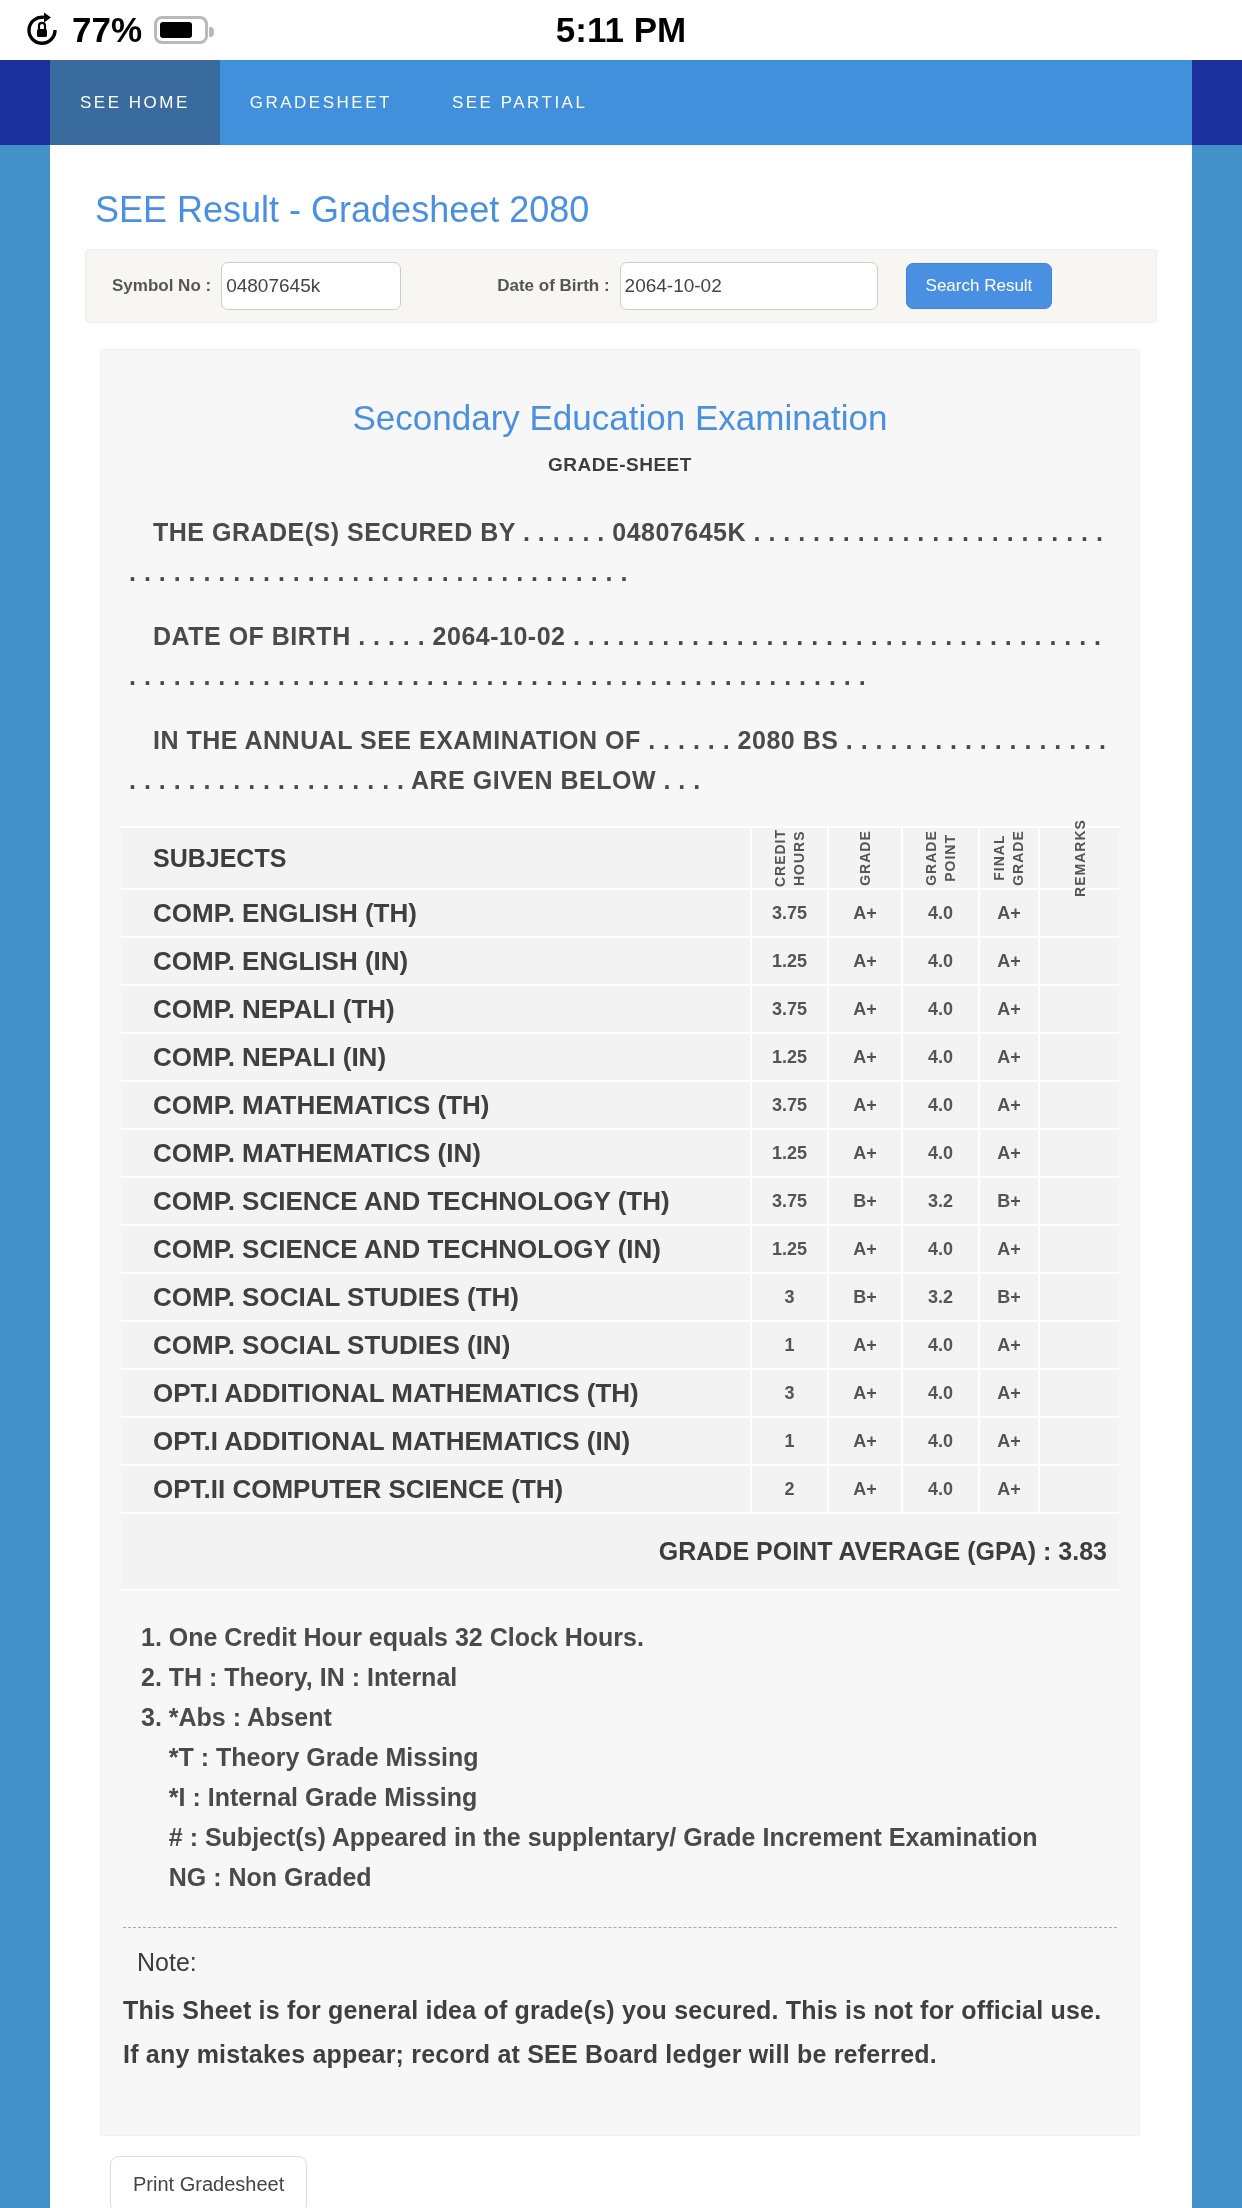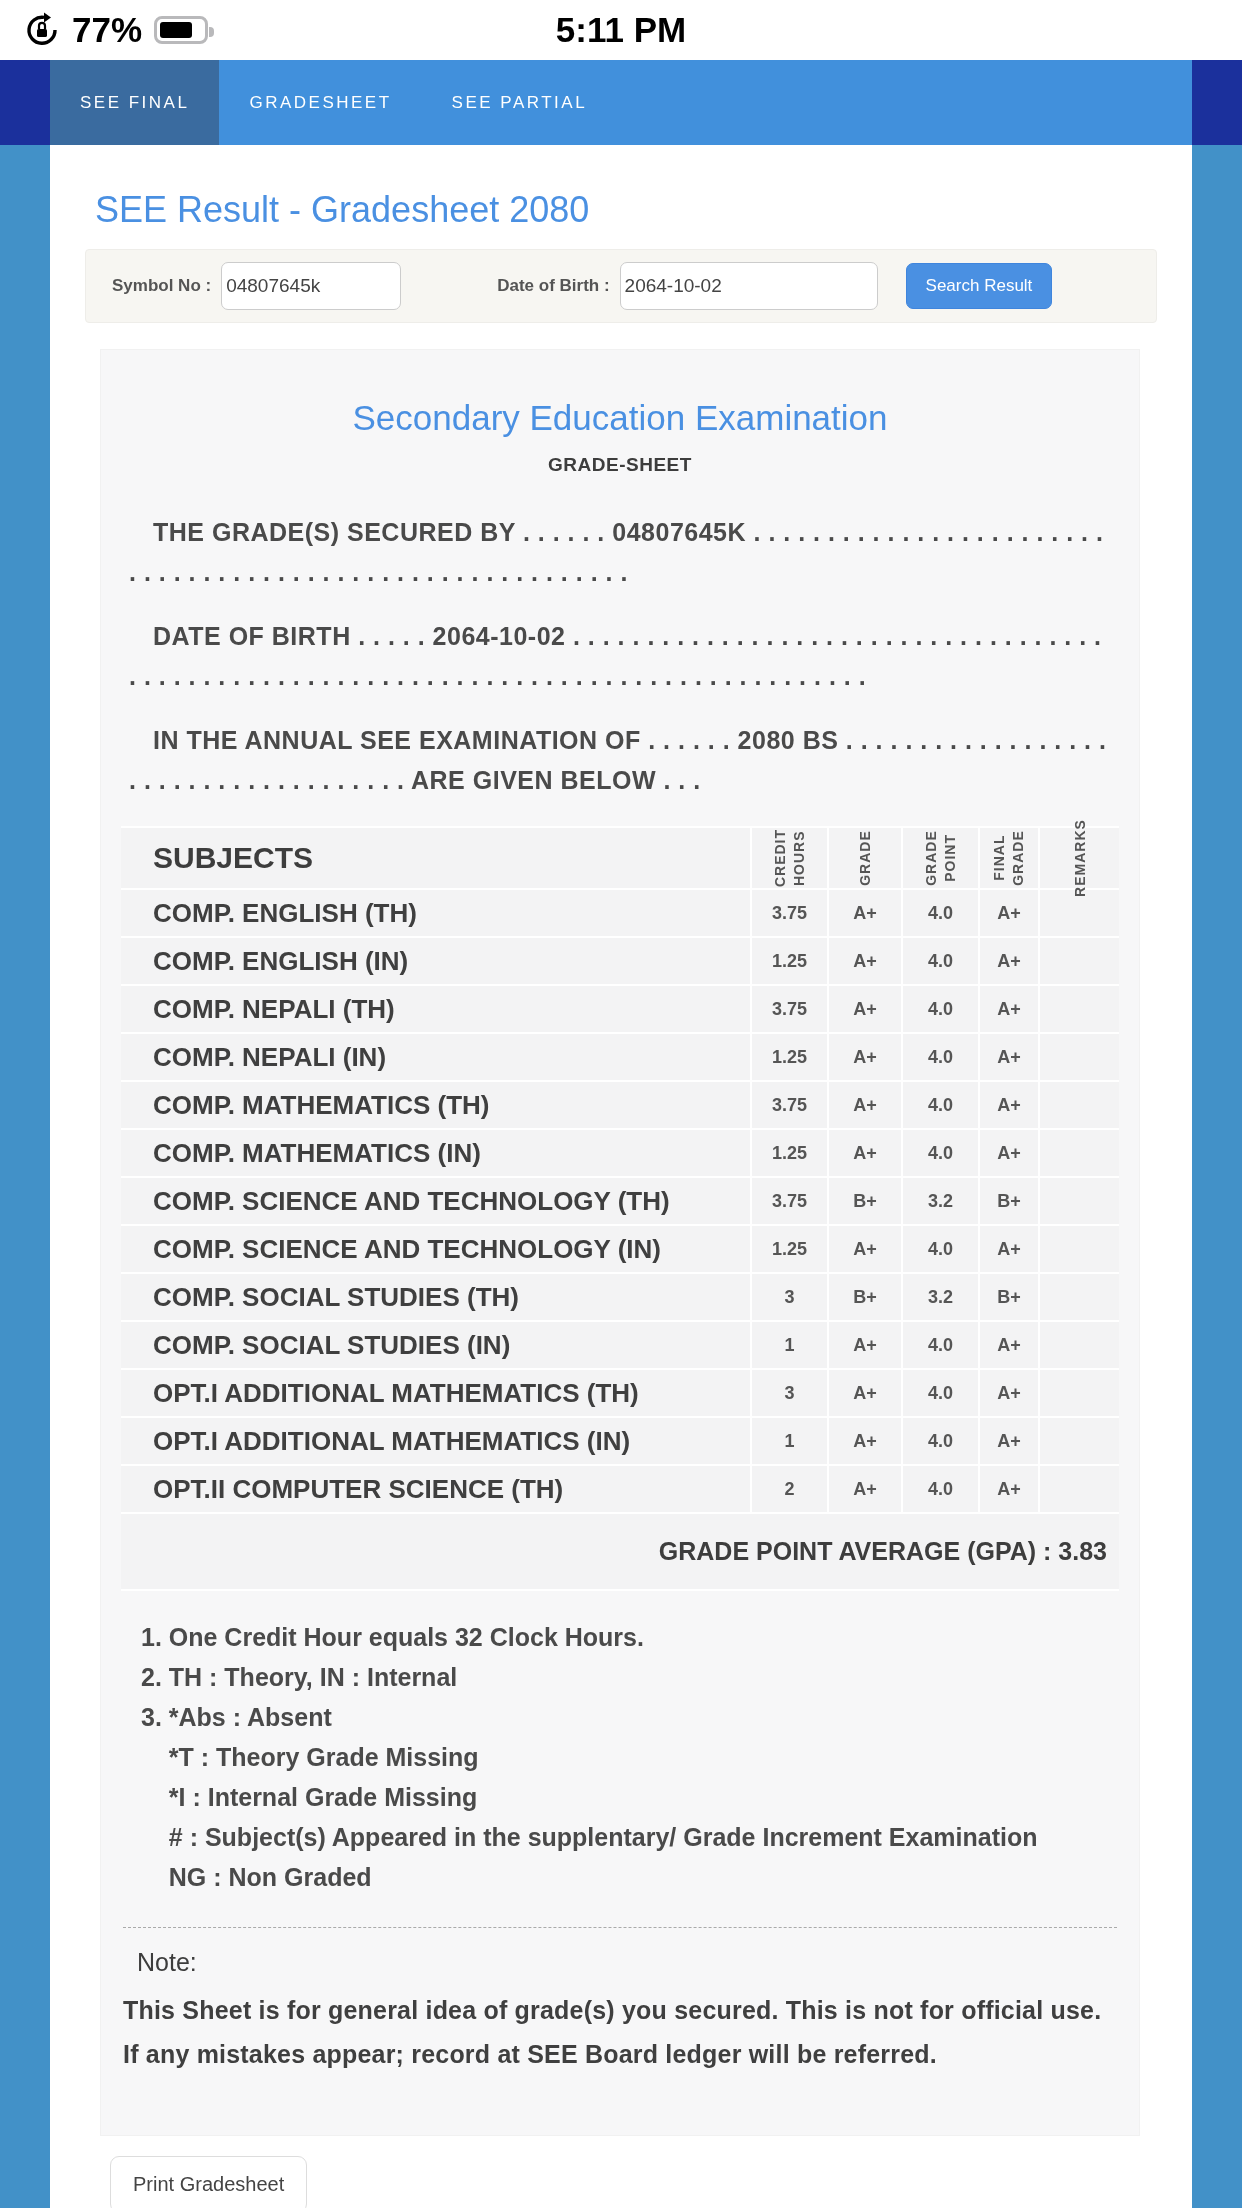--- a/index.html
+++ b/index.html
@@ -71,21 +71,21 @@
     font-size:25px; font-weight:700; color:#4a4a4a; line-height:40px;
     margin:24px 0 0; padding:0 8px; text-indent:24px; letter-spacing:0.5px;
   }
   .dotted.first { margin-top:36px; }
 
   
   table.grades { width:100%; border-collapse:collapse; margin-top:26px; }
   .grades th, .grades td { border-bottom:2px solid #ffffff; border-right:2px solid #ffffff; background:#f3f3f4; }
   .grades th:last-child, .grades td:last-child { border-right:none; }
   .grades thead th { height:62px; border-top:2px solid #ffffff; position:relative; }
-  .th-subjects { text-align:left; padding-left:32px; font-size:30px; color:#3d3d3d; font-weight:700; }
+  .th-subjects { text-align:left; padding-left:32px; font-size:25px; color:#3d3d3d; font-weight:700; }
   .col-credit { width:77px; } .col-grade { width:74px; } .col-gpoint { width:77px; }
   .col-final { width:60px; } .col-remarks { width:80px; }
   .vert {
     position:absolute; left:50%; top:50%;
     transform:translate(-50%,-50%) rotate(180deg);
     writing-mode:vertical-rl; white-space:pre-line; line-height:1.35;
     font-size:14px; font-weight:700; letter-spacing:1px; color:#555; text-align:center;
   }
   .grades td { height:48px; }
   .td-subj { font-size:26px; font-weight:700; color:#3f3f3f; padding-left:32px; }
@@ -127,21 +127,21 @@
       <span>77%</span>
       <div class="battery">
         <div class="battery-fill" style="width:77%"></div>
         <div class="battery-nub"></div>
       </div>
     </div>
   </header>
 
   <nav class="navbar">
     <div class="nav-inner">
-      <a class="nav-item active">SEE FINAL</a>
+      <a class="nav-item active">SEE HOME</a>
       <a class="nav-item">GRADESHEET</a>
       <a class="nav-item">SEE PARTIAL</a>
     </div>
   </nav>
 
   <main class="content">
     <h1 class="page-title">SEE Result - Gradesheet 2080</h1>
 
     <section class="search-panel">
       <label>Symbol No :</label>

